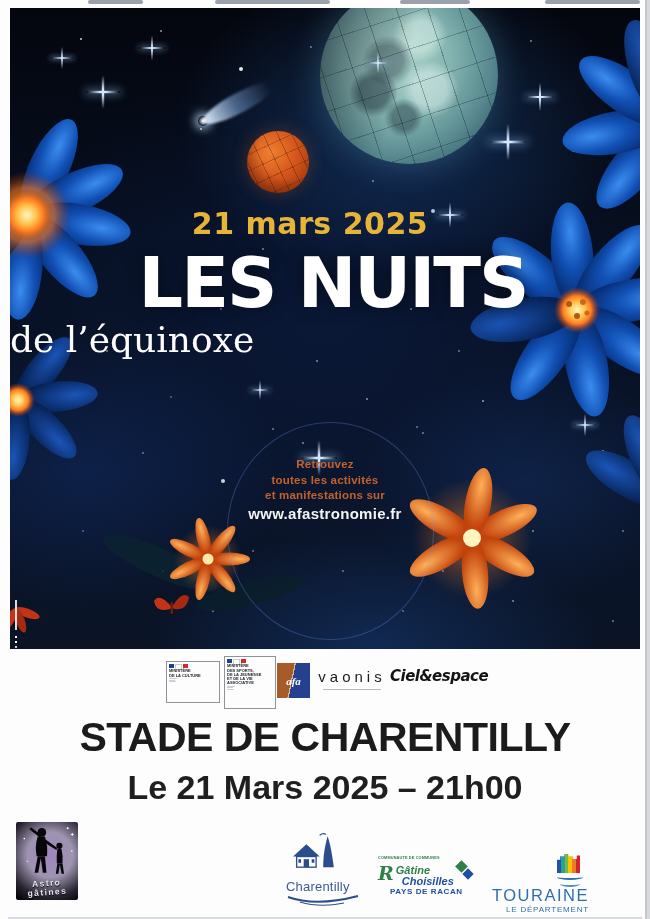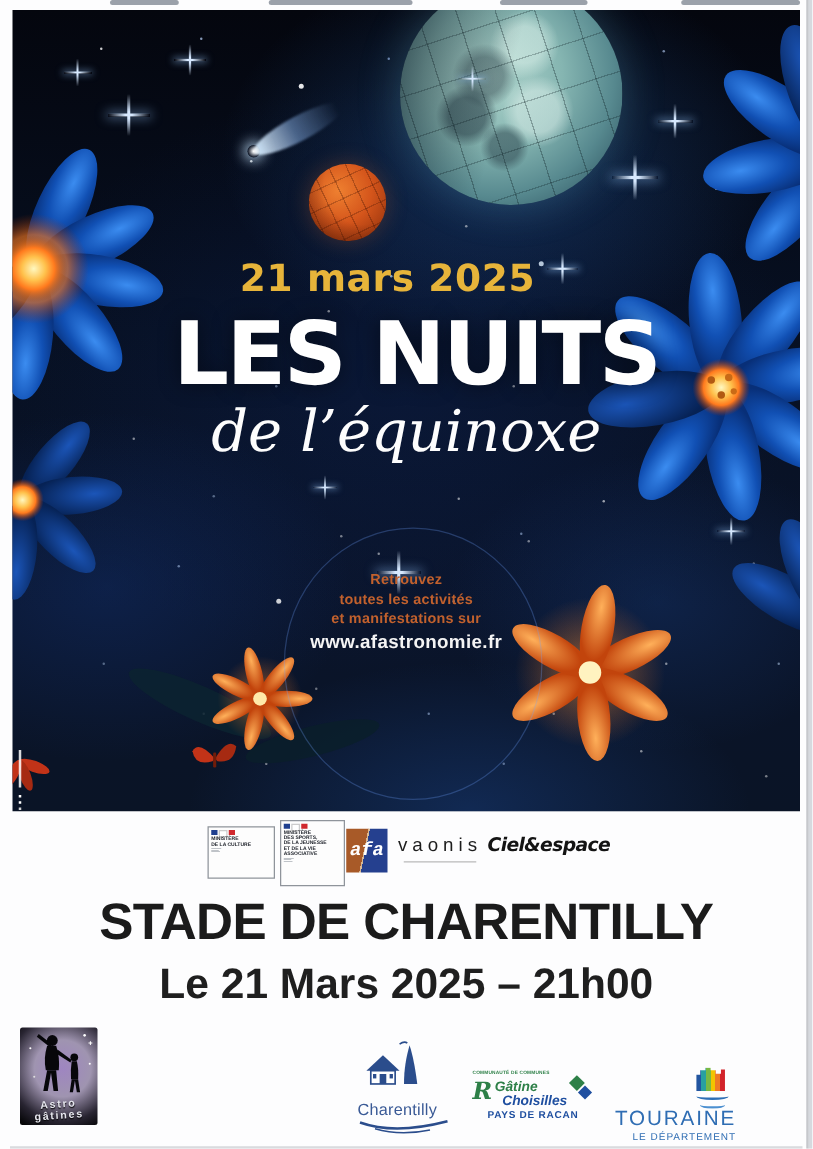--- a/index.html
+++ b/index.html
@@ -94,42 +94,42 @@
   }
   .credit-mark{position:absolute;left:5px;top:592px;width:2px;height:30px;background:rgba(255,255,255,.85);}
   .credit-dots{position:absolute;left:5px;top:628px;width:2px;height:2px;background:#fff;
     box-shadow:0 5px 0 0 #fff,0 10px 0 0 rgba(255,255,255,.8);}
   
   .p-date{position:absolute;left:0;right:30px;top:198px;text-align:center;
     color:#e7b43a;font-size:30px;font-weight:bold;font-family:"DejaVu Sans",sans-serif;letter-spacing:.5px;}
   .p-title{position:absolute;left:16px;right:0;top:240px;text-align:center;color:#fff;
     font-family:"DejaVu Sans",sans-serif;font-weight:bold;font-size:70px;line-height:1;letter-spacing:-2px;
     text-shadow:0 0 18px rgba(0,0,0,.45);}
-  .p-sub{position:absolute;left:0;right:0;top:314px;text-align:center;color:#fdfdfd;
-    font-family:"DejaVu Serif",serif;font-size:46px;line-height:1;font-style:italic;}
+  .p-sub{position:absolute;left:0;right:0;top:314px;color:#fdfdfd;
+    font-family:"DejaVu Serif",serif;font-size:36px;line-height:1;}
   .p-info{position:absolute;left:0;right:0;top:449px;text-align:center;
     color:#c2612d;font-size:11.5px;font-weight:bold;line-height:15.5px;letter-spacing:.2px;}
   .p-url{color:#f4f4f4;font-size:15px;letter-spacing:.3px;margin-top:2px;}
   
   .fl{position:absolute;overflow:visible;}
   
   .ministry{position:absolute;background:#fdfdfd;border:1px solid #8f949b;padding:2px 2px;}
   .flag{display:flex;gap:1px;height:4px;margin-bottom:1px;}
   .flag i{display:block;width:5px;height:4px;}
   .fb{background:#1f3f8f;}.fw{background:#fff;border:0.5px solid #ccc;}.fr{background:#d0292e;}
   .mintxt{font-size:8px;line-height:8.6px;font-weight:bold;color:#23272f;
     transform:scale(.5);transform-origin:0 0;width:200%;}
   .mline{display:block;white-space:nowrap;}
   .motto{margin-top:2px;}
   .motto i{display:block;height:1px;background:#9aa0a8;margin-bottom:1.5px;}
   .afa{position:absolute;left:277px;top:663px;width:33px;height:35px;
     background:linear-gradient(102deg,#a85a28 0 44%,#c8idden 0 0,#d8b894 44% 47%,#25408f 47% 100%);
     background:linear-gradient(102deg,#a85a28 0 44%,#d8b894 44% 47%,#25408f 47% 100%);
     display:flex;align-items:center;justify-content:center;}
-  .afa span{color:#fff;font-family:Liberation Mono, monospace;font-style:italic;font-size:15px;font-weight:bold;}
+  .afa span{color:#fff;font-family:Liberation Serif, serif;font-style:italic;font-size:11px;font-weight:bold;}
   .vaonis{position:absolute;left:317px;top:668px;width:70px;text-align:center;}
   .vaonis .vtext{font-size:15px;letter-spacing:4px;color:#1c1c1c;font-family:Liberation Sans, sans-serif;}
   .vaonis .vtag{display:block;height:1px;background:#b9b9b9;width:58px;margin:3px auto 0;}
   .ciel{position:absolute;left:390px;top:667px;font-family:"DejaVu Sans",sans-serif;
     font-weight:bold;font-size:15px;letter-spacing:-.5px;color:#141414;font-style:italic;}
   
   .venue-name{position:absolute;left:0;right:0;top:714px;text-align:center;color:#1b1b1b;
     font-size:41px;font-weight:bold;letter-spacing:-.5px;font-family:"Liberation Sans",sans-serif;}
   .venue-date{position:absolute;left:0;right:0;top:768px;text-align:center;color:#1f1f1f;
     font-size:34px;font-weight:bold;font-family:"Liberation Sans",sans-serif;}

